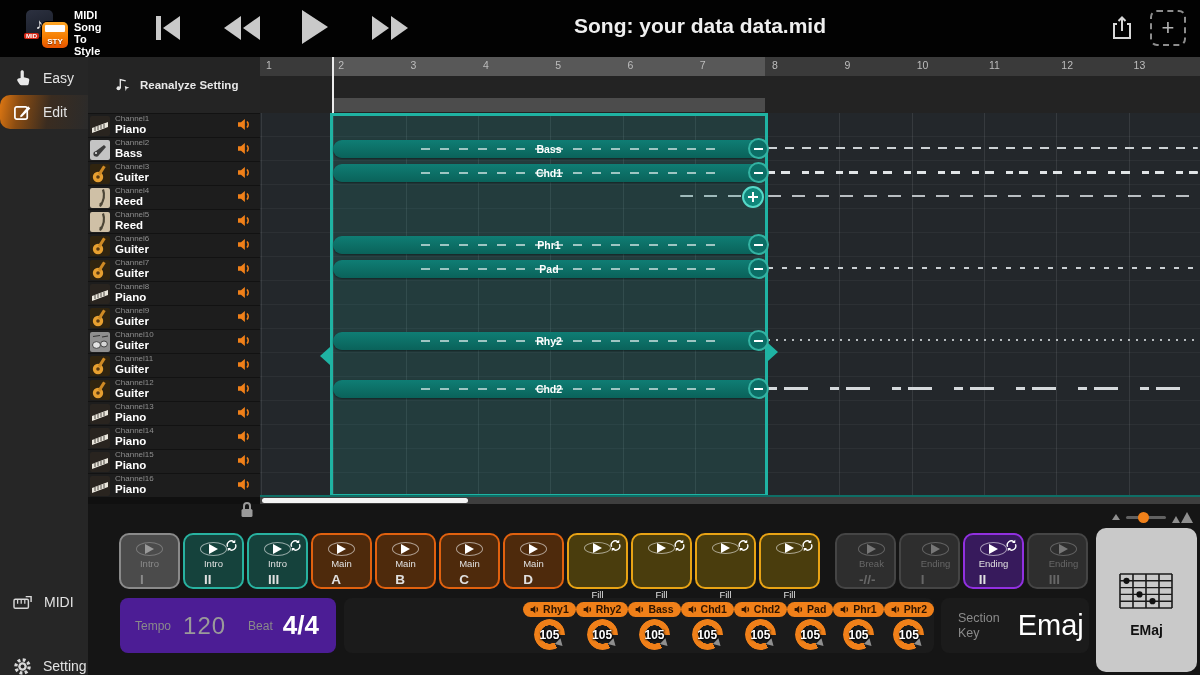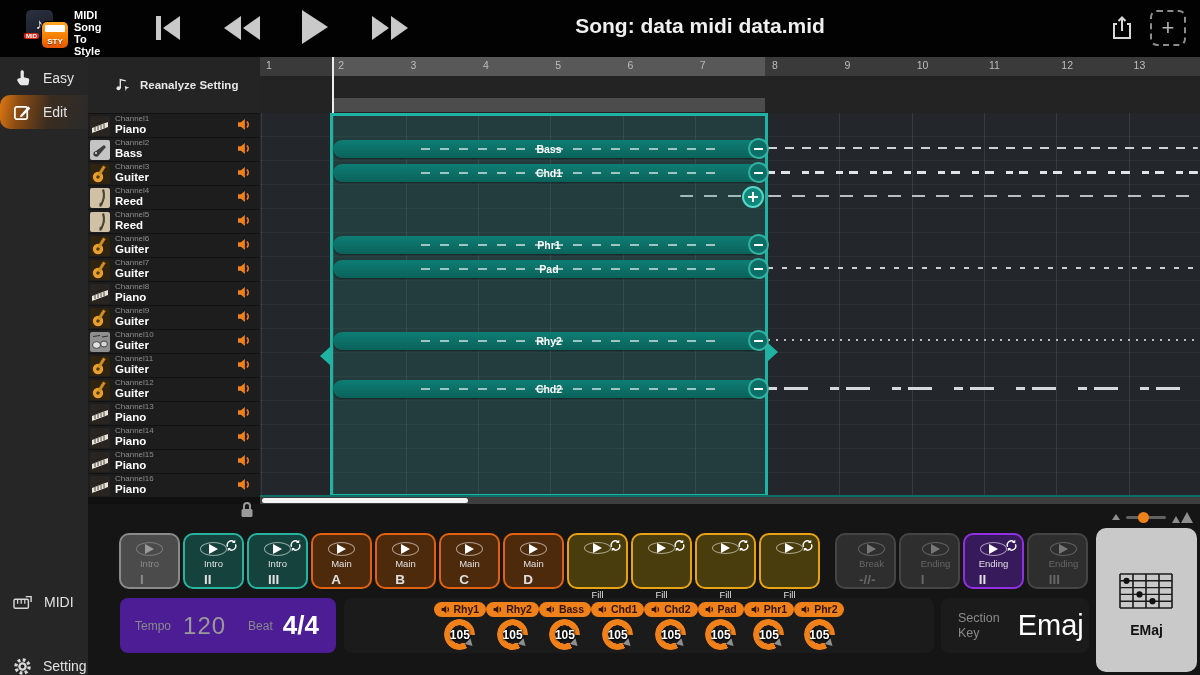--- a/index.html
+++ b/index.html
@@ -144,21 +144,21 @@
   .sec-btn.gap { margin-left:12px; }
 
   #tempopanel { position:absolute; left:120px; top:598px; width:216px; height:55px; background:#4c1d95;
         border-radius:8px; display:flex; align-items:center; }
   .lbl-gray { color:#8a8a8a; font-size:12px; }
   #tempo-value { color:#9a9a9a; font-size:24px; margin-left:12px; letter-spacing:1px; }
   #beat-value { color:#fff; font-size:26px; font-weight:bold; margin-left:10px; }
   #tempo-label { margin-left:15px; } #beat-label { margin-left:22px; }
 
   #knobpanel { position:absolute; left:344px; top:598px; width:590px; height:55px; background:#1b1b1b;
-        border-radius:8px; display:flex; justify-content:center; align-items:flex-start; }
+        border-radius:8px; display:flex; justify-content:flex-end; align-items:flex-start; }
   .knob-unit { display:flex; flex-direction:column; align-items:center; margin-top:4px; }
   .pill { display:flex; align-items:center; gap:3px; background:#f08019; border-radius:8px; height:15px;
         padding:0 7px; color:#2e1400; font-size:10.5px; font-weight:bold; line-height:15px; }
   .knob { position:relative; width:31px; height:31px; margin-top:2px; cursor:pointer; }
   .knob::before { content:""; position:absolute; inset:0; border-radius:50%;
         background:conic-gradient(from 150deg,#f08019 0 300deg,transparent 300deg 360deg);
         -webkit-mask:radial-gradient(closest-side,transparent 58%,#000 60%);
         mask:radial-gradient(closest-side,transparent 58%,#000 60%); }
   .knob::after { content:""; position:absolute; right:-2px; bottom:1px; width:0; height:0;
         border:4px solid transparent; border-left:7px solid #8f8f8f; transform:rotate(45deg); }
@@ -204,21 +204,21 @@
         <div class="tri-l"></div>
         <div class="tri-l"></div>
       </div>
     <div class="tbtn" id="t-play">
         <div class="tri-big"></div>
       </div>
     <div class="tbtn" id="t-ffwd">
         <div class="tri-r"></div>
         <div class="tri-r"></div>
       </div>
-    <div id="song-title">Song: data midi data.mid</div>
+    <div id="song-title">Song: your data data.mid</div>
     <div id="share-btn">
       <svg width="24" height="26" viewBox="0 0 24 26">
           <path d="M7 9h-3v14h16V9h-3" stroke="#d8d8d8" stroke-width="2" fill="none"></path>
           <path d="M12 16V3" stroke="#d8d8d8" stroke-width="2"></path>
           <path d="M8.5 6 12 2.5 15.5 6" stroke="#d8d8d8" stroke-width="2" fill="none"></path>
         </svg>
     </div>
     <div id="add-btn">+</div>
   </div>
 

